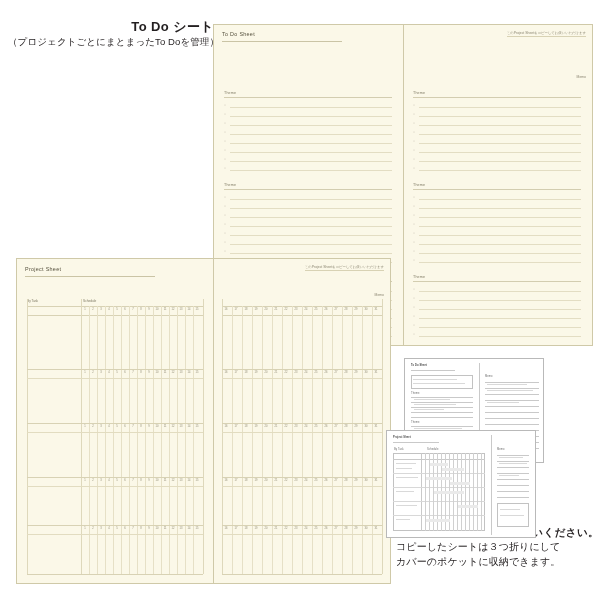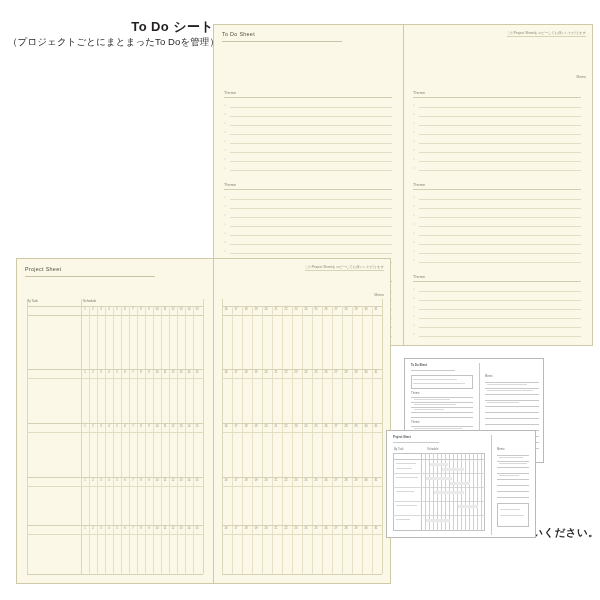--- a/index.html
+++ b/index.html
@@ -272,20 +272,22 @@
   <div class="label-block" id="todo-label">
     <div class="label-title">To Do シート</div>
     <div class="label-sub">（プロジェクトごとにまとまったTo Doを管理）</div>
   </div>
 
   <div class="label-block" id="project-label">
   </div>
 
   <div class="label-block" id="a4-label">
     <div class="label-title">A4サイズにコピーしてお使いください。</div>
+    <div class="label-sub">コピーしたシートは３つ折りにして</div>
+    <div class="label-sub">カバーのポケットに収納できます。</div>
   </div>
 
   <div class="sheet" id="todo-sheet">
     <div class="spine"></div>
 
     <div class="todo-title">To Do Sheet</div>
     <div class="todo-titleline"></div>
     <div class="todo-rightcap">このProject Sheetをコピーしてお使いいただけます</div>
     <div class="memo-cap" style="right:6px; top:50px;">Memo</div>
 

